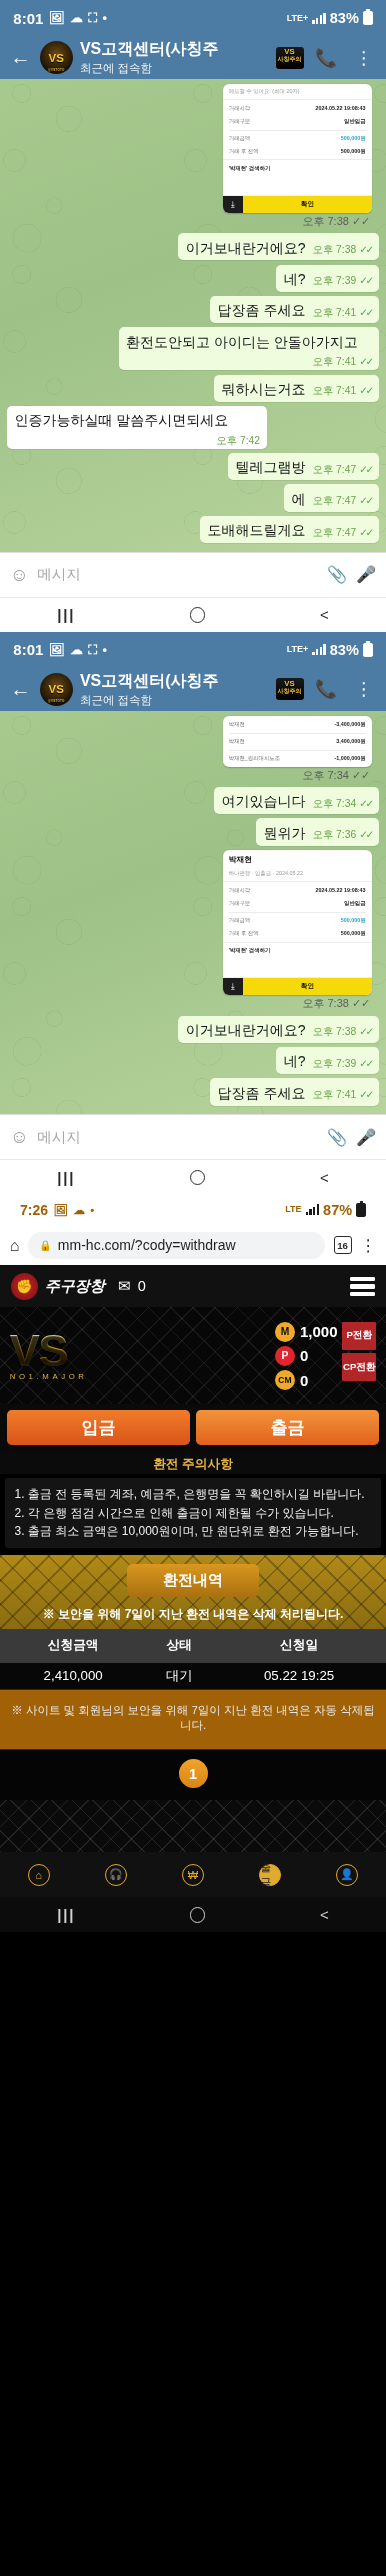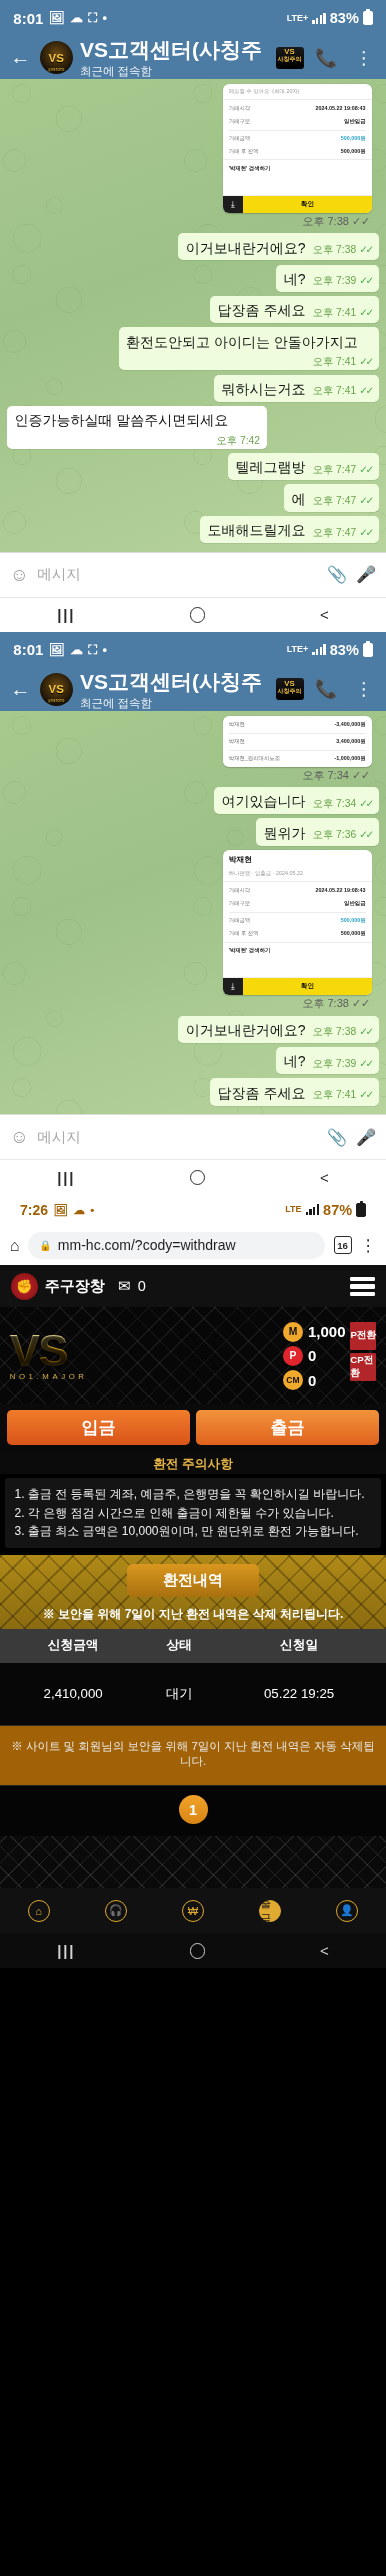--- a/index.html
+++ b/index.html
@@ -37,21 +37,21 @@
   .back-arrow { font-size:20.5px; width:24px; text-align:center; line-height:1;}
   .avatar {
     width:33px; height:33px; border-radius:50%;
     background:radial-gradient(circle at 50% 40%, #6b4a10 0%, #1a1208 70%, #000 100%);
     display:flex; align-items:center; justify-content:center;
     font-size:11.5px; font-weight:bold; color:#f5c542; position:relative;
     flex:0 0 auto; text-shadow:0 0.6px 0.6px #000;
   }
   .avatar .sub { position:absolute; bottom:2.4px; font-size:3px; color:#e8b93a; letter-spacing:0.2px;}
   .tg-titles { flex:1; min-width:0; }
-  .tg-title { font-size:21px; font-weight:bold; white-space:nowrap; overflow:hidden; }
+  .tg-title { font-size:16px; font-weight:bold; white-space:nowrap; overflow:hidden; }
   .tg-sub { font-size:11.5px; opacity:.92; margin-top:0.6px; }
   .tg-badge {
     width:28px; height:22px; border-radius:3px; flex:0 0 auto;
     background:linear-gradient(#1b1b1b,#000);
     color:#f0c040; font-size:6px; font-weight:bold; text-align:center;
     line-height:1.05; padding-top:1.8px; text-shadow:0 0.6px 0 #000;
   }
   .tg-badge b { font-size:7.8px; display:block; }
   .ico-call { font-size:18px; padding:0 4.8px; }
   .ico-more { font-size:18px; padding:0 4.8px; letter-spacing:0; }
@@ -164,21 +164,21 @@
   .site { background:#000; color:#fff; position:relative; }
   .site-top {
     height:42px; background:#111; display:flex; align-items:center;
     padding:0 11px; gap:7.2px;
   }
   .logo-circ {
     width:26.6px; height:26.6px; border-radius:50%;
     background:radial-gradient(circle,#c9262a,#7a0f12);
     display:flex; align-items:center; justify-content:center; font-size:13.3px;
   }
-  .site-name { font-size:15px; font-weight:bold; }
+  .site-name { font-size:15px; font-weight:bold;font-style:italic; }
   .mail-ico { font-size:15px; margin-left:6px; }
   .mail-cnt { font-size:14.5px; }
   .hamburger { margin-left:auto; display:flex; flex-direction:column; gap:3px; }
   .hamburger i { width:25px; height:4.2px; background:#fff; border-radius:1.2px; display:block; }
 
   .hero {
     height:97px; position:relative; display:flex; align-items:center;
     background:
       repeating-linear-gradient(45deg, rgba(255,255,255,.07) 0 1.2px, transparent 1.2px 15.7px),
       repeating-linear-gradient(-45deg, rgba(255,255,255,.07) 0 1.2px, transparent 1.2px 15.7px),
@@ -196,21 +196,21 @@
   .pt-col { display:flex; flex-direction:column; gap:3.6px; }
   .pt-row { display:flex; align-items:center; gap:4.8px; }
   .pt-badge {
     width:20.5px; height:20.5px; border-radius:50%; display:flex;
     align-items:center; justify-content:center; font-size:10.3px;
     font-weight:bold; color:#111;
   }
   .pt-val { font-size:15px; font-weight:bold; min-width:37px; }
   .conv-col { display:flex; flex-direction:column; gap:3.6px; }
   .conv-btn {
-    width:26px; height:28px; background:#b2262a; color:#fff;
+    width:34px; height:28px; background:#b2262a; color:#fff;
     font-size:9.7px; font-weight:bold; display:flex; align-items:center;
     justify-content:center; border-radius:1.2px;
   }
 
   .dw-btns { display:flex; gap:6px; padding:6px 7.2px; background:#0a0a0a; }
   .dw-btn {
     flex:1; height:35px; border-radius:4.8px; display:flex; align-items:center;
     justify-content:center; font-size:17px; font-weight:bold; color:#fff;
     background:linear-gradient(#f07c2a,#d9541a);
   }
@@ -237,21 +237,21 @@
     border-radius:6px;
   }
   .band-note { font-size:12px; color:#fff; margin-top:8.5px; font-weight:bold; }
 
   .tbl { width:100%; border-collapse:collapse; }
   .tbl th {
     background:#3a3a3a; color:#fff; font-size:12.7px; font-weight:bold;
     padding:8.5px 0; text-align:center;
   }
   .tbl td {
-    background:#070707; color:#fff; font-size:13.3px; padding:22px 0;
+    background:#070707; color:#fff; font-size:13.3px; padding:4px 0;
     text-align:center; border-bottom:0.6px solid #2b2b2b;
   }
   .auto-del {
     background:#a16207; color:#e8e8e8; font-size:11.5px; text-align:center;
     padding:13.3px 6px 15.7px; border-bottom:0.6px solid #262626;
   }
   .pager { background:#050505; text-align:center; padding:9.7px 0 12px; }
   .pg {
     display:inline-flex; width:29px; height:29px; border-radius:50%;
     background:linear-gradient(#f2a32a,#d98514); color:#fff; font-size:14.5px;

